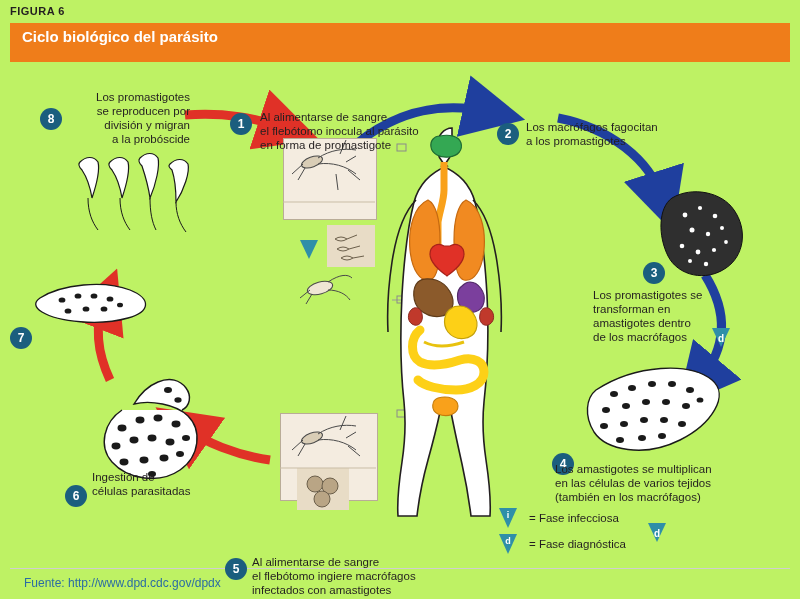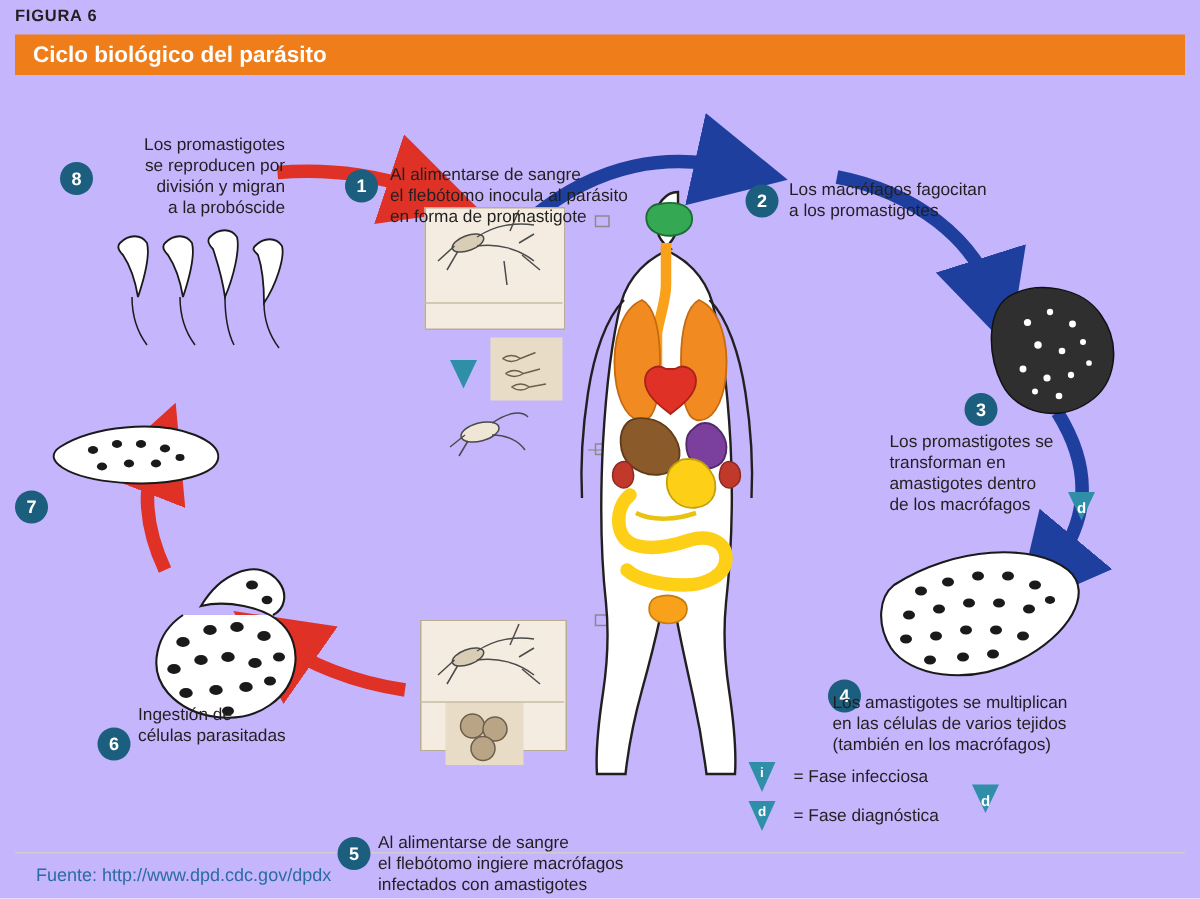--- a/index.html
+++ b/index.html
@@ -7,39 +7,39 @@
     padding: 0;
     background: #ffffff;
   }
   body {
     font-family: "Liberation Sans", sans-serif;
   }
   #page {
     position: relative;
     width: 800px;
     height: 599px;
-    background: #c4b5fd;
+    background: #bef264;
     overflow: hidden;
     box-sizing: border-box;
   }
   .fig-label {
     position: absolute;
     left: 10px;
     top: 5px;
     font-size: 11px;
     font-weight: bold;
     letter-spacing: 0.5px;
     color: #231f20;
   }
   .title-bar {
     position: absolute;
     left: 10px;
     top: 23px;
     width: 780px;
-    height: 27px;
+    height: 39px;
     background: #ef7d1a;
   }
   .title-bar .title-text {
     position: absolute;
     left: 12px;
     top: 5px;
     font-size: 15px;
     font-weight: bold;
     color: #ffffff;
   }

